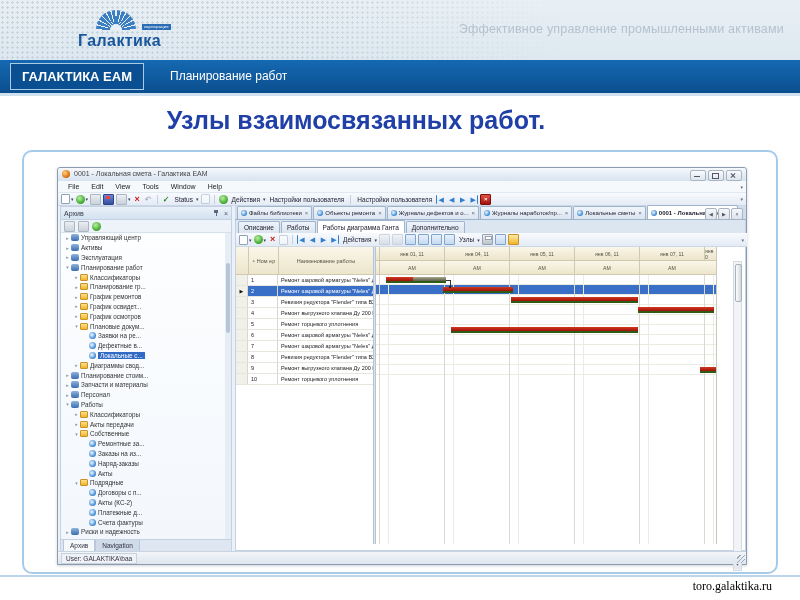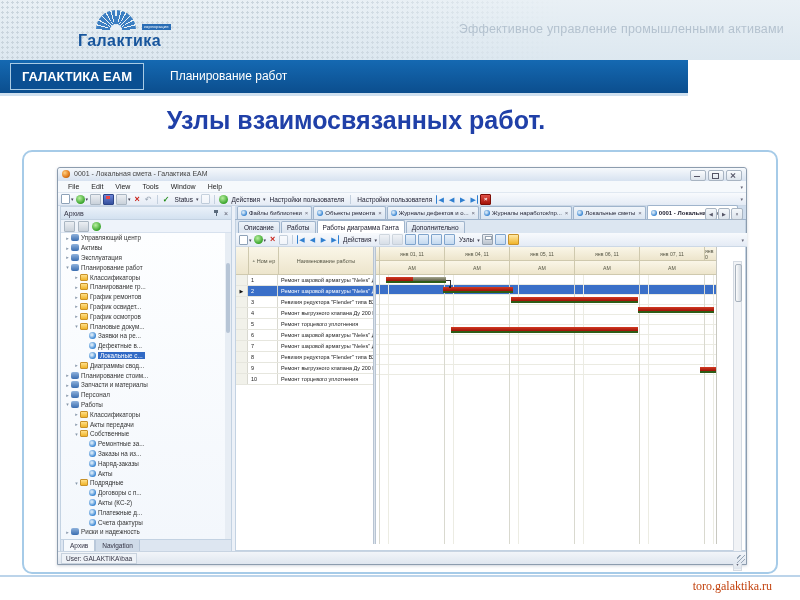--- a/index.html
+++ b/index.html
@@ -17,29 +17,29 @@
   .logo{left:78px;top:8px;width:120px;height:46px}
   .fan{position:absolute;left:18px;top:2px;width:40px;height:20px;border-radius:20px 20px 0 0;
        background:repeating-conic-gradient(from -88deg at 50% 100%,#3b7ec2 0 11deg,#e9f0f5 11deg 15deg)}
   .fan:after{content:"";position:absolute;left:14px;top:14px;width:12px;height:6px;
        border-radius:6px 6px 0 0;background:#e9f0f5}
   .logo-sub{position:absolute;left:64px;top:16px;background:#2a6db5;color:#fff;font-size:4px;
        padding:0 2px;line-height:6px;letter-spacing:.3px}
   .logo-text{position:absolute;left:0;top:24px;font-size:16px;font-weight:bold;color:#17559c;letter-spacing:.4px}
   .tagline{right:16px;top:22px;font-size:12.5px;color:#b4c2cf;letter-spacing:.2px}
 
-  .band{left:0;top:60px;width:688px;height:33px;background:linear-gradient(#1569b2,#0b4e8e);border-bottom:3px solid #cfe0ef}
+  .band{left:0;top:60px;width:800px;height:33px;background:linear-gradient(#1569b2,#0b4e8e);border-bottom:3px solid #cfe0ef}
   .brand-box{left:10px;top:3px;width:132px;height:25px;background:#0a4f92;border:1px solid #a9cbe4;
       display:flex;align-items:center;justify-content:center;color:#fff;font-weight:bold;font-size:13px}
   .section-label{left:170px;top:0;height:31px;display:flex;align-items:center;color:#fff;font-size:12px}
 
   .slide-title{left:0;top:106px;width:712px;text-align:center;font-size:25px;font-weight:bold;color:#2040a8}
   .frame{left:22px;top:150px;width:752px;height:420px;border:2px solid #a6cbe8;border-radius:10px;background:#fff}
   .bottom-line{left:0;top:575px;width:800px;height:2px;background:#bcd4ea}
-  .slide-footer{right:28px;top:579px;font-size:12px;color:#c2410c;font-family:"Liberation Serif",serif}
+  .slide-footer{right:28px;top:579px;font-size:12px;color:#000000;font-family:"Liberation Serif",serif}
 
   
   .appwin{left:57px;top:167px;width:688px;height:396px;background:#ecf1f8;border:1px solid #8c9cae;
       border-radius:3px 3px 0 0;box-shadow:0 1px 3px rgba(60,80,110,.25);font-size:7px;color:#333}
   .titlebar{left:0;top:0;width:688px;height:13px;background:linear-gradient(#f6f9fc,#d7e2f0);
       border-bottom:1px solid #c3d0e0;border-radius:3px 3px 0 0}
   .app-icon{left:4px;top:2px;width:8px;height:8px;border-radius:50%;
       background:radial-gradient(circle at 35% 35%,#ffd080,#e07818 60%,#8a4a00)}
   .wtitle{left:16px;top:2px;font-size:7px;color:#444}
   .wbtns{right:4px;top:2px;display:flex;gap:2px}

